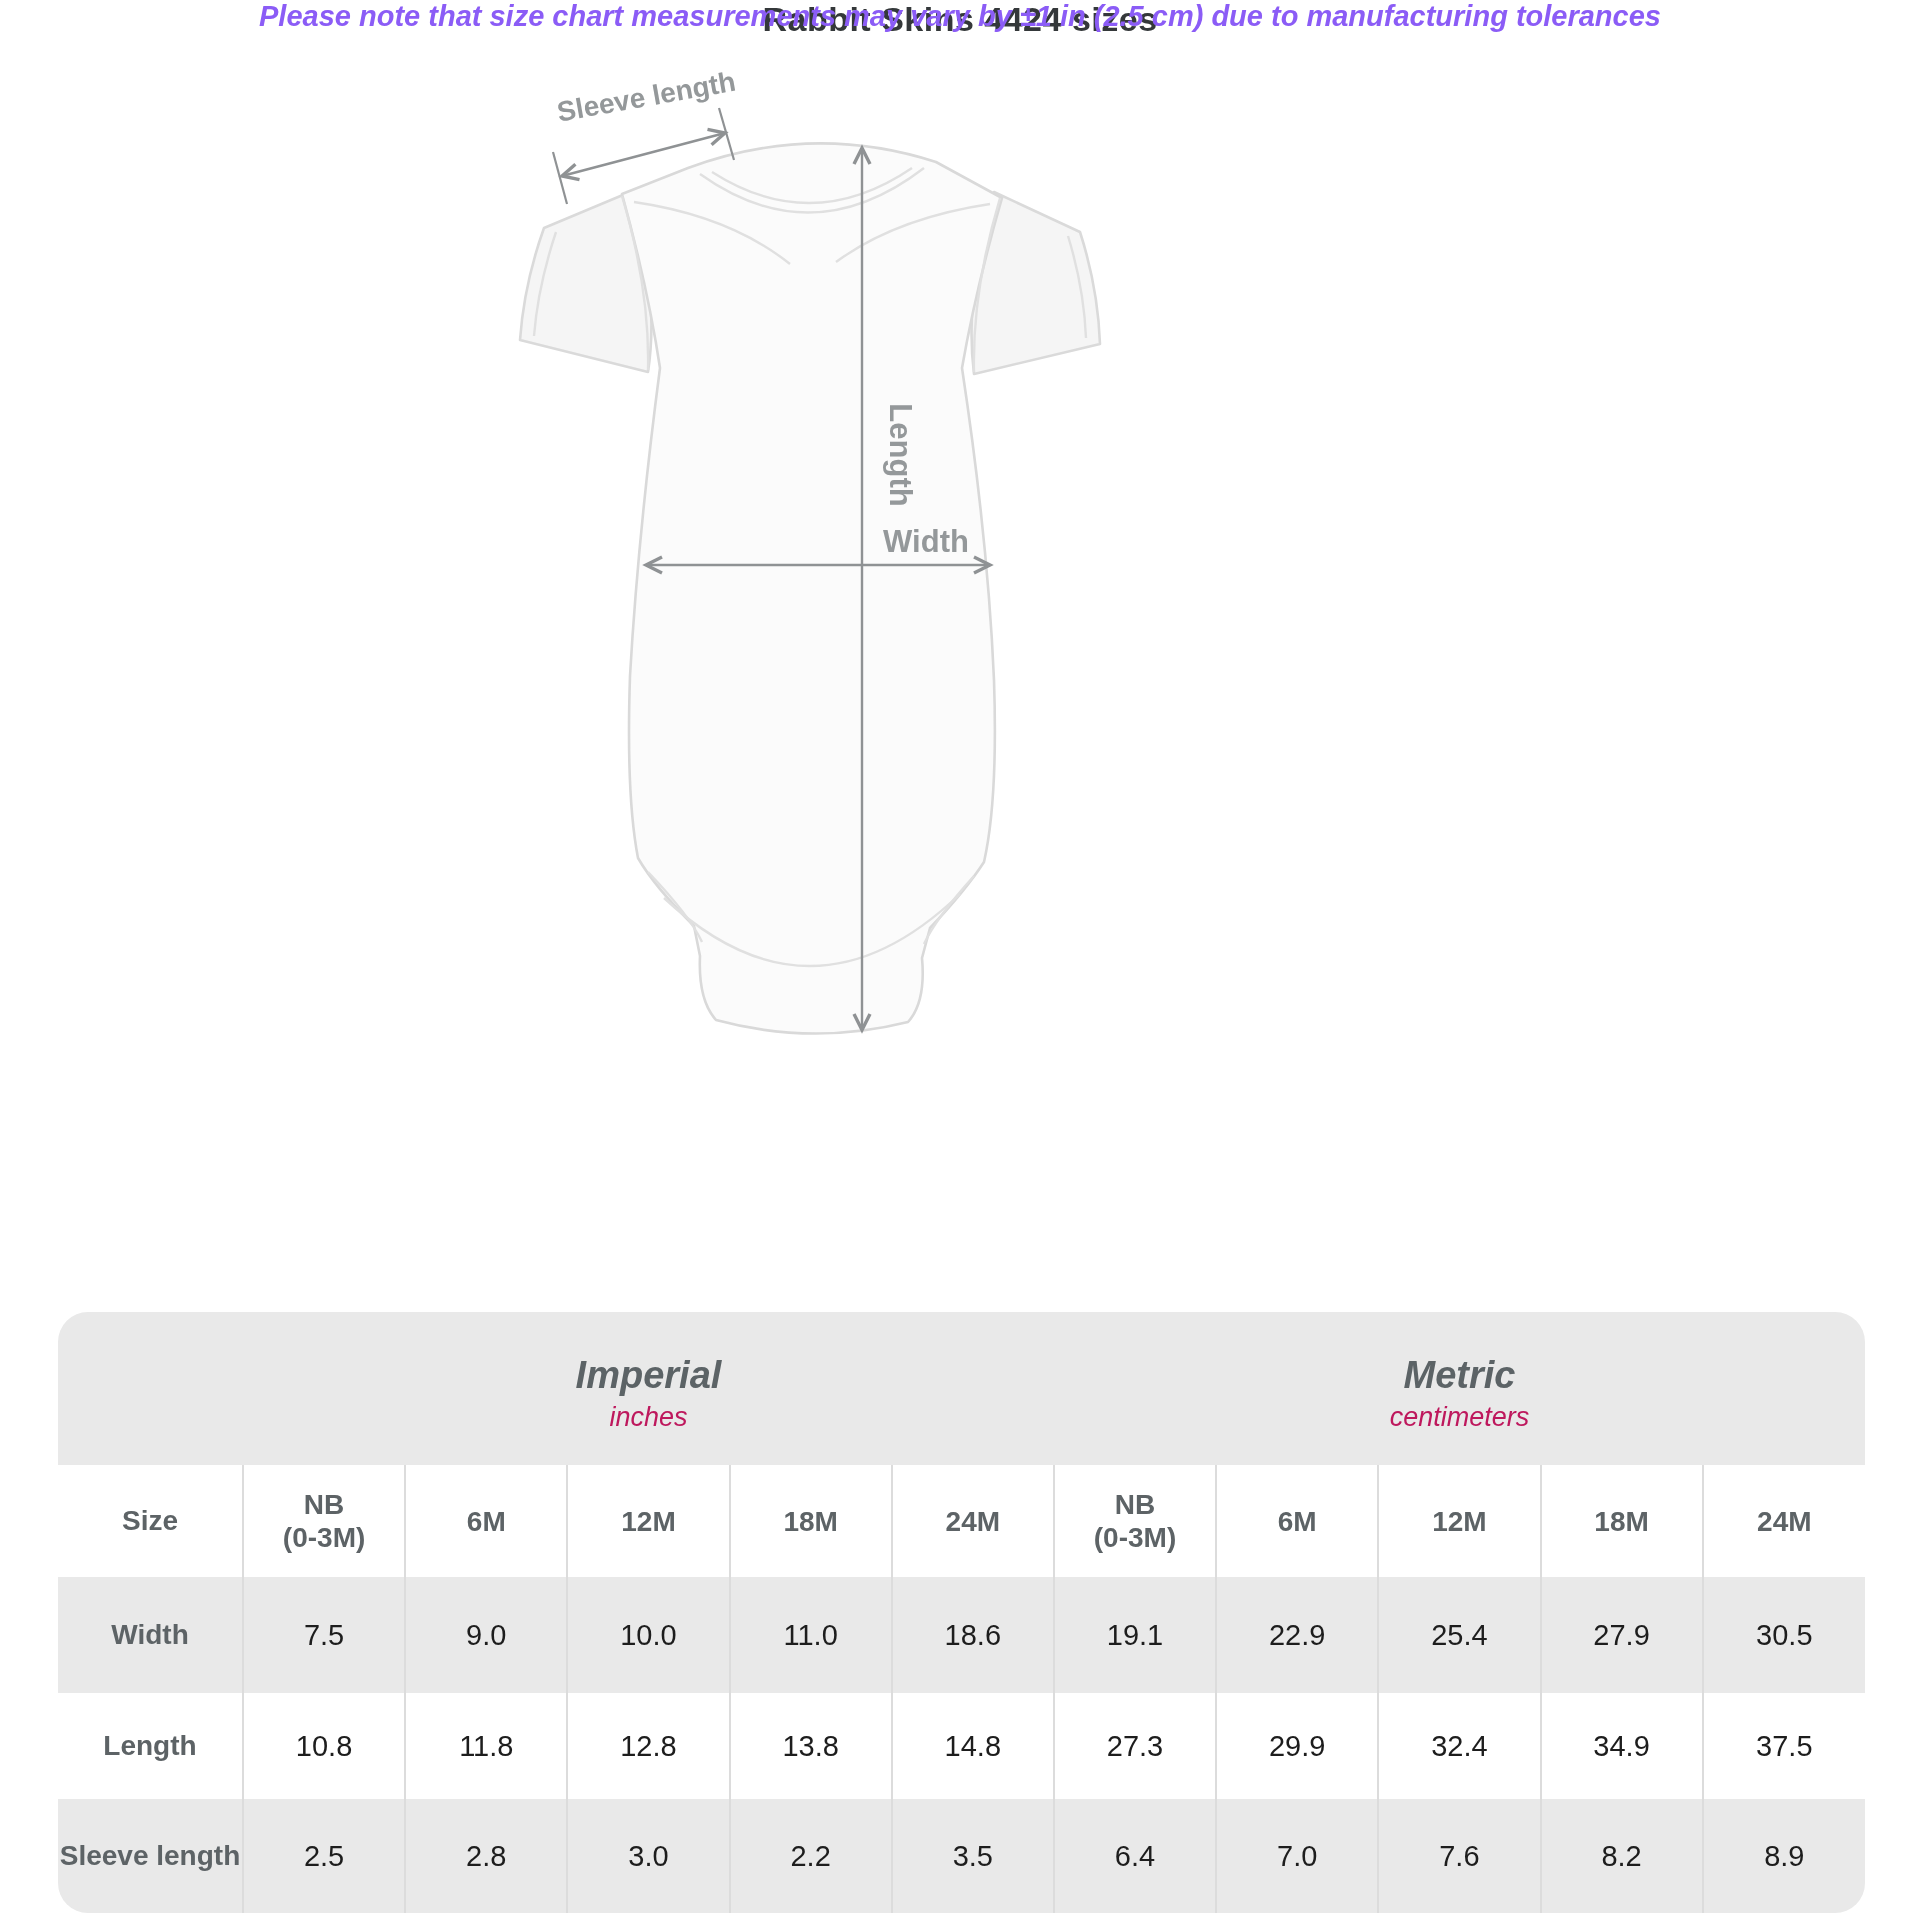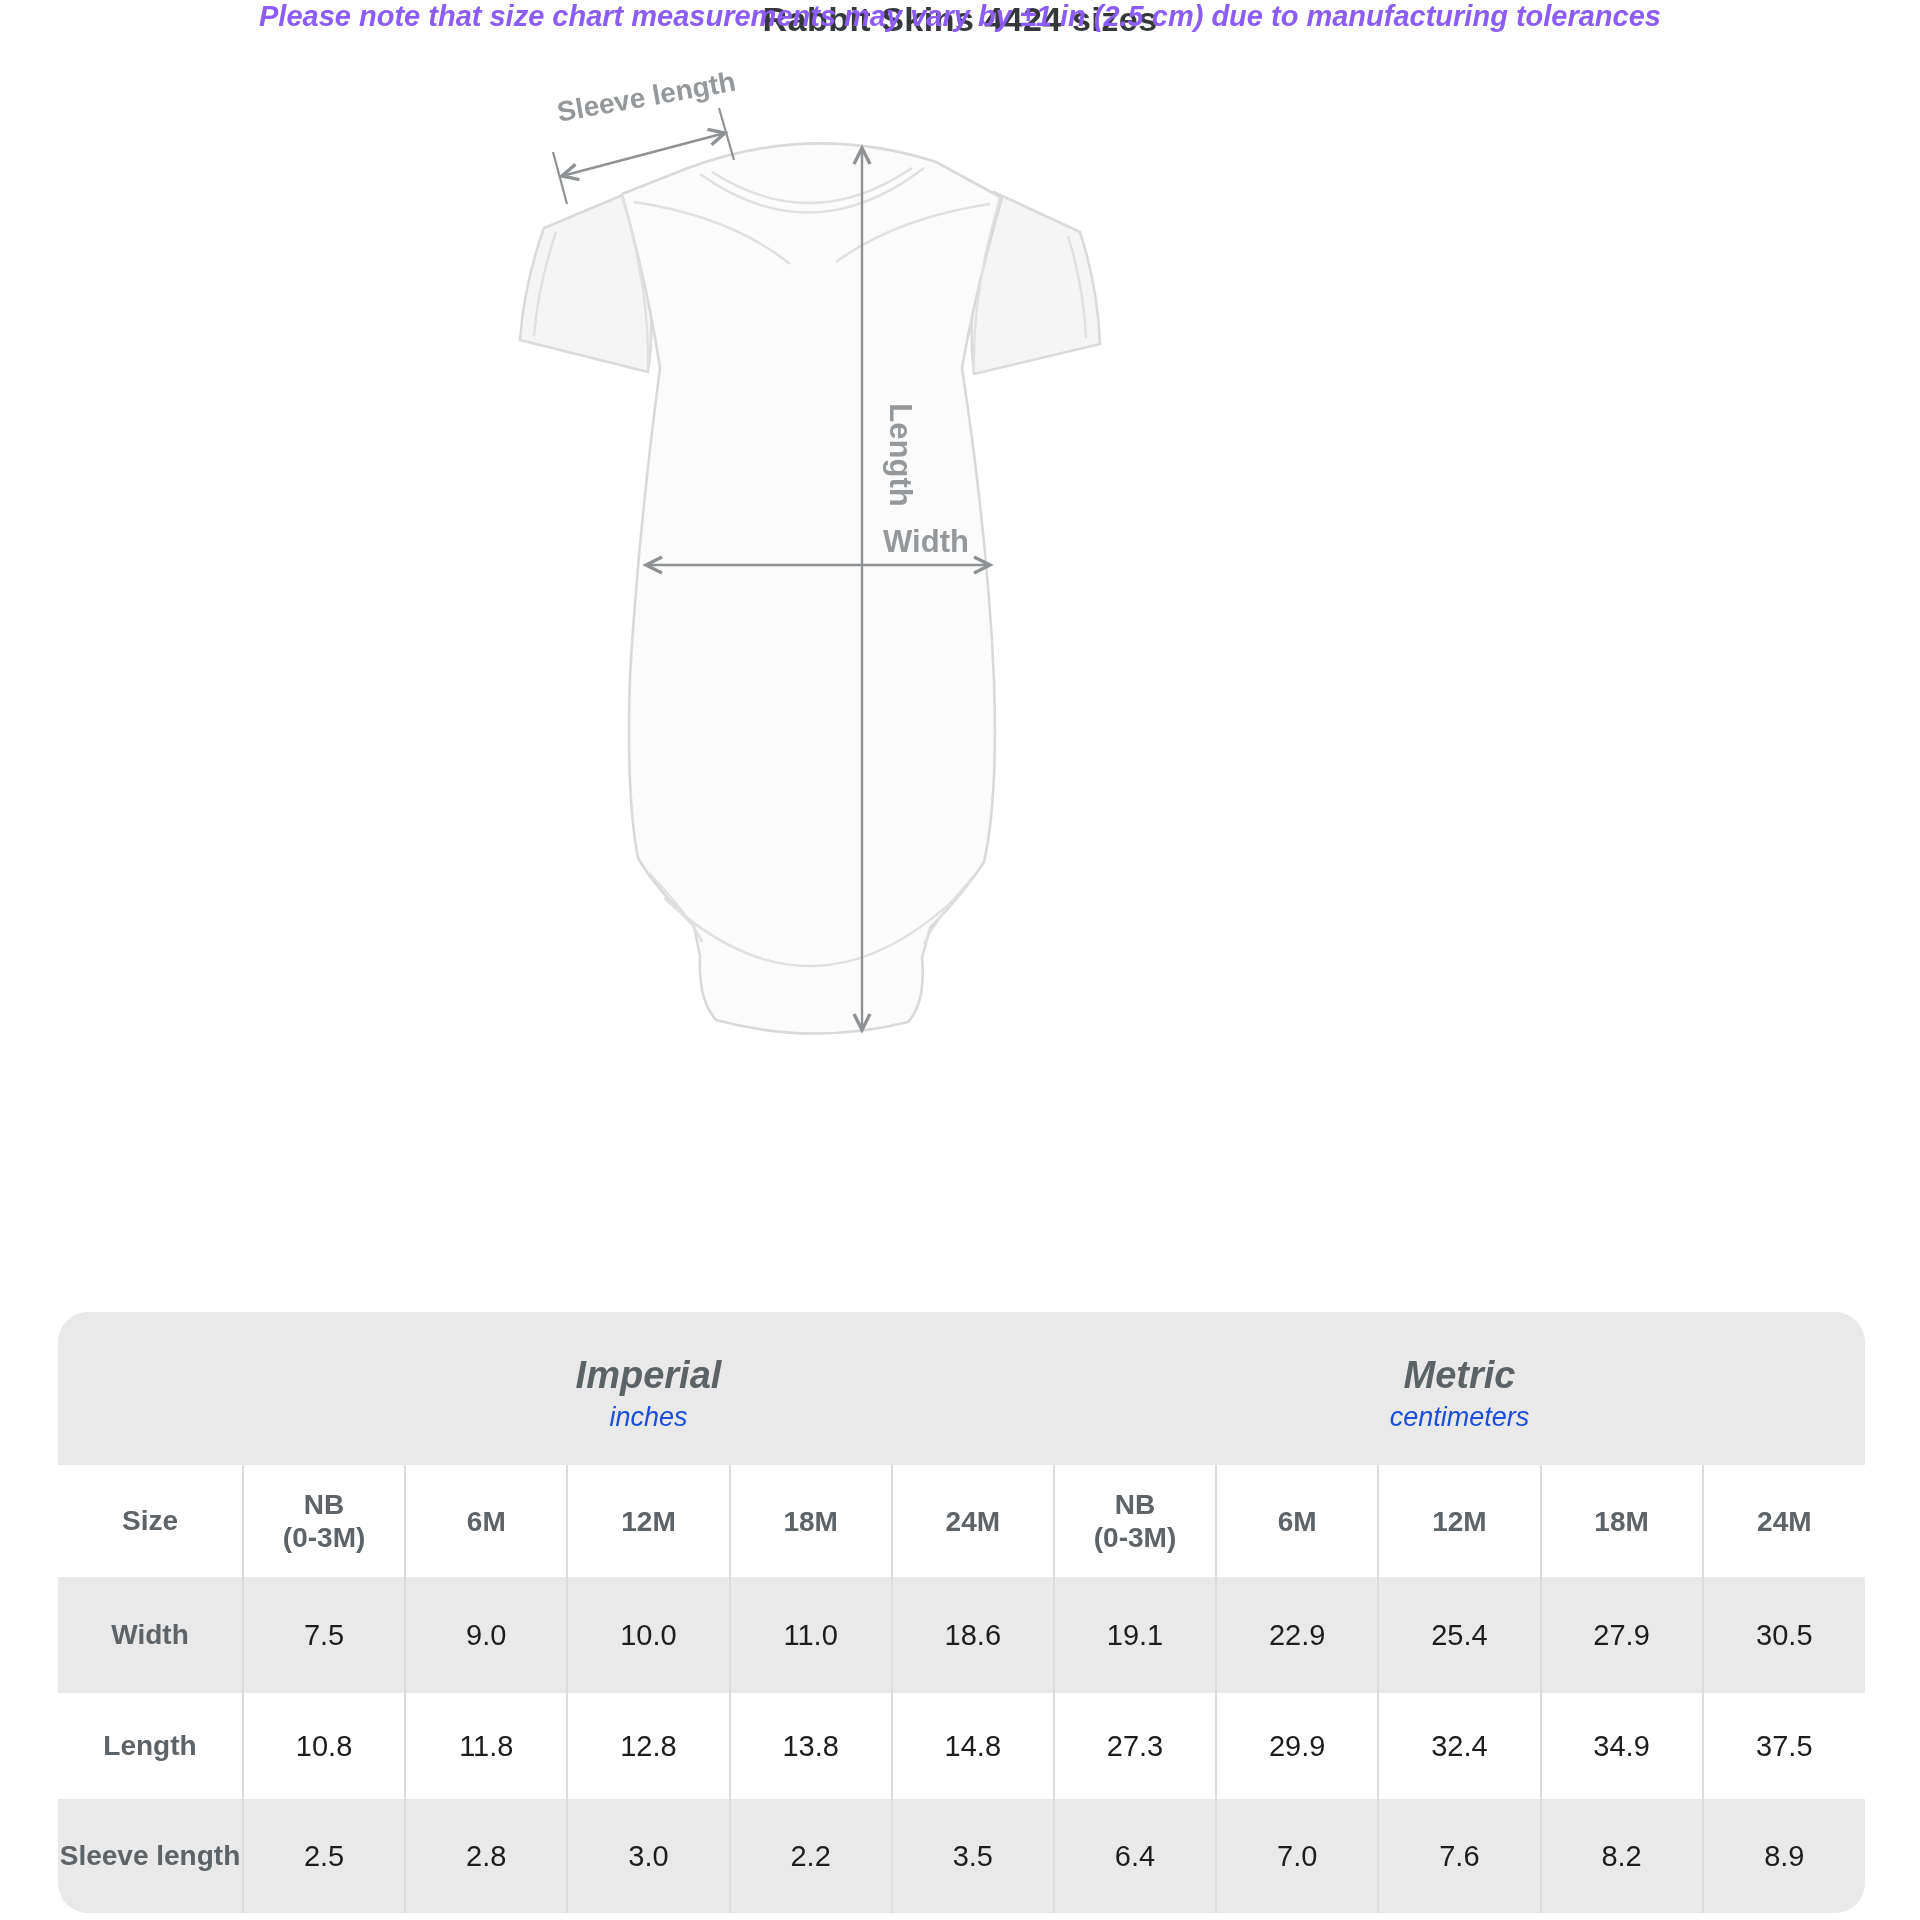--- a/index.html
+++ b/index.html
@@ -48,21 +48,21 @@
   tr.unit-row td { background:#e9e9e9; }
   tr.head-row td, tr.r-length td { background:#ffffff; }
   tr.r-width td, tr.r-sleeve td  { background:#e9e9e9; }
 
   tr.head-row td + td,
   tr.r-width td + td,
   tr.r-length td + td,
   tr.r-sleeve td + td { border-left:2px solid #dcdcdc; }
 
   .unit-label    { font-size:38px; font-weight:bold; font-style:italic; color:#5c6366; line-height:46px; padding-top:10px;}
-  .unit-sublabel { font-size:27px; font-style:italic; color:#1d4ed8; line-height:38px; }
+  .unit-sublabel { font-size:27px; font-style:italic; color:#be185d; line-height:38px; }
 
   .col-head { font-size:28px; font-weight:bold; color:#5d6366; line-height:33px; }
   .row-head { font-size:28px; font-weight:bold; color:#5d6366; }
   .cell-val { font-size:29px; color:#1d1d1d;margin-top:8px; }
 </style>
 </head>
 <body>
 
 <div class="canvas">
 

